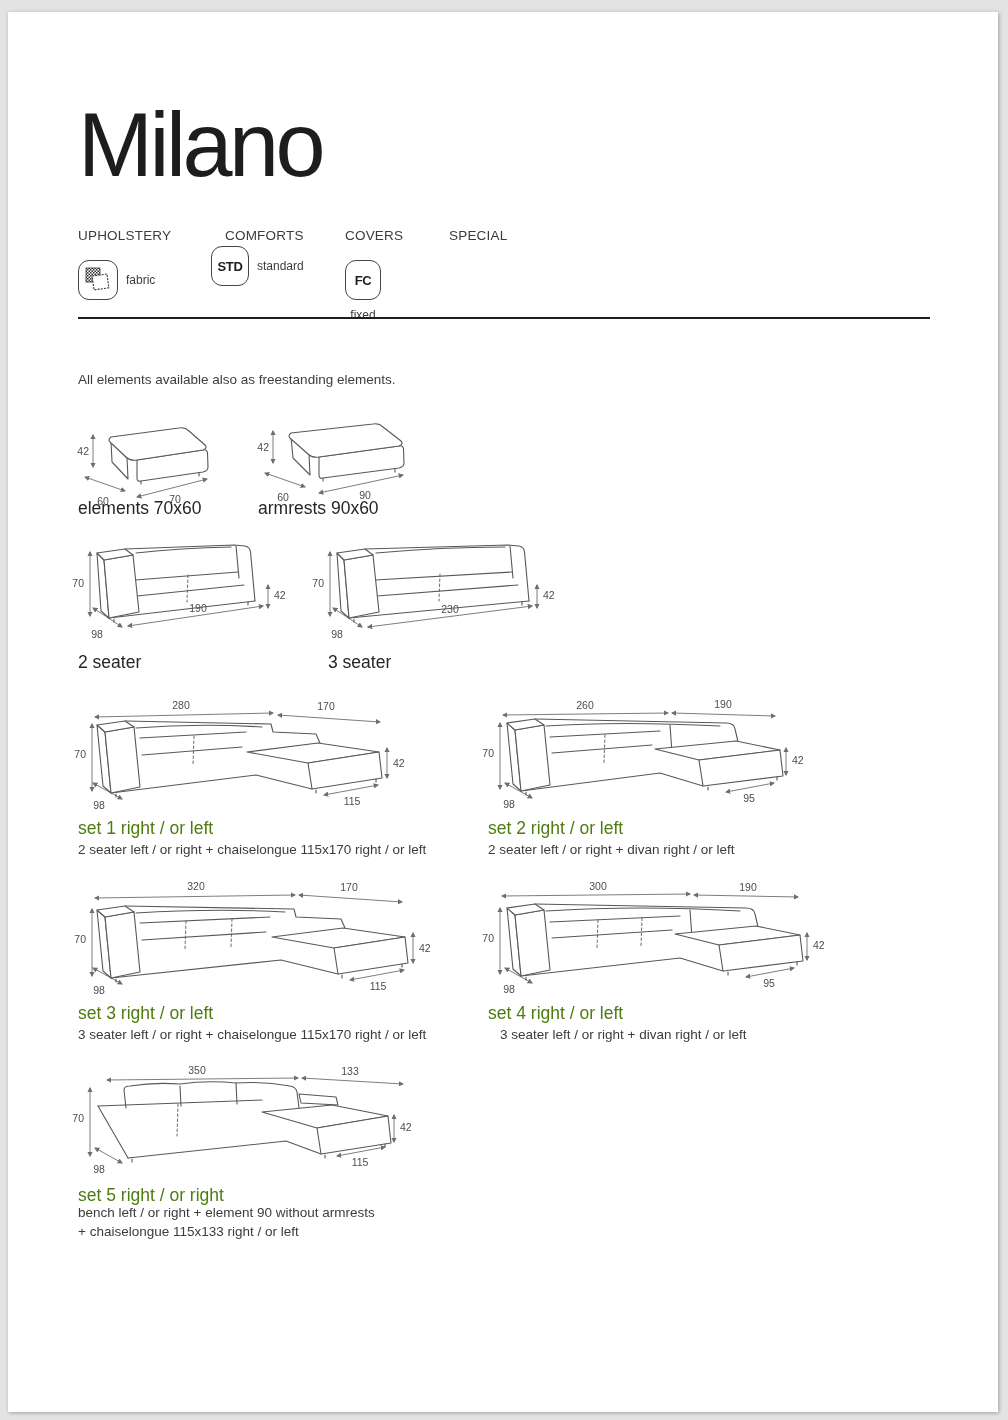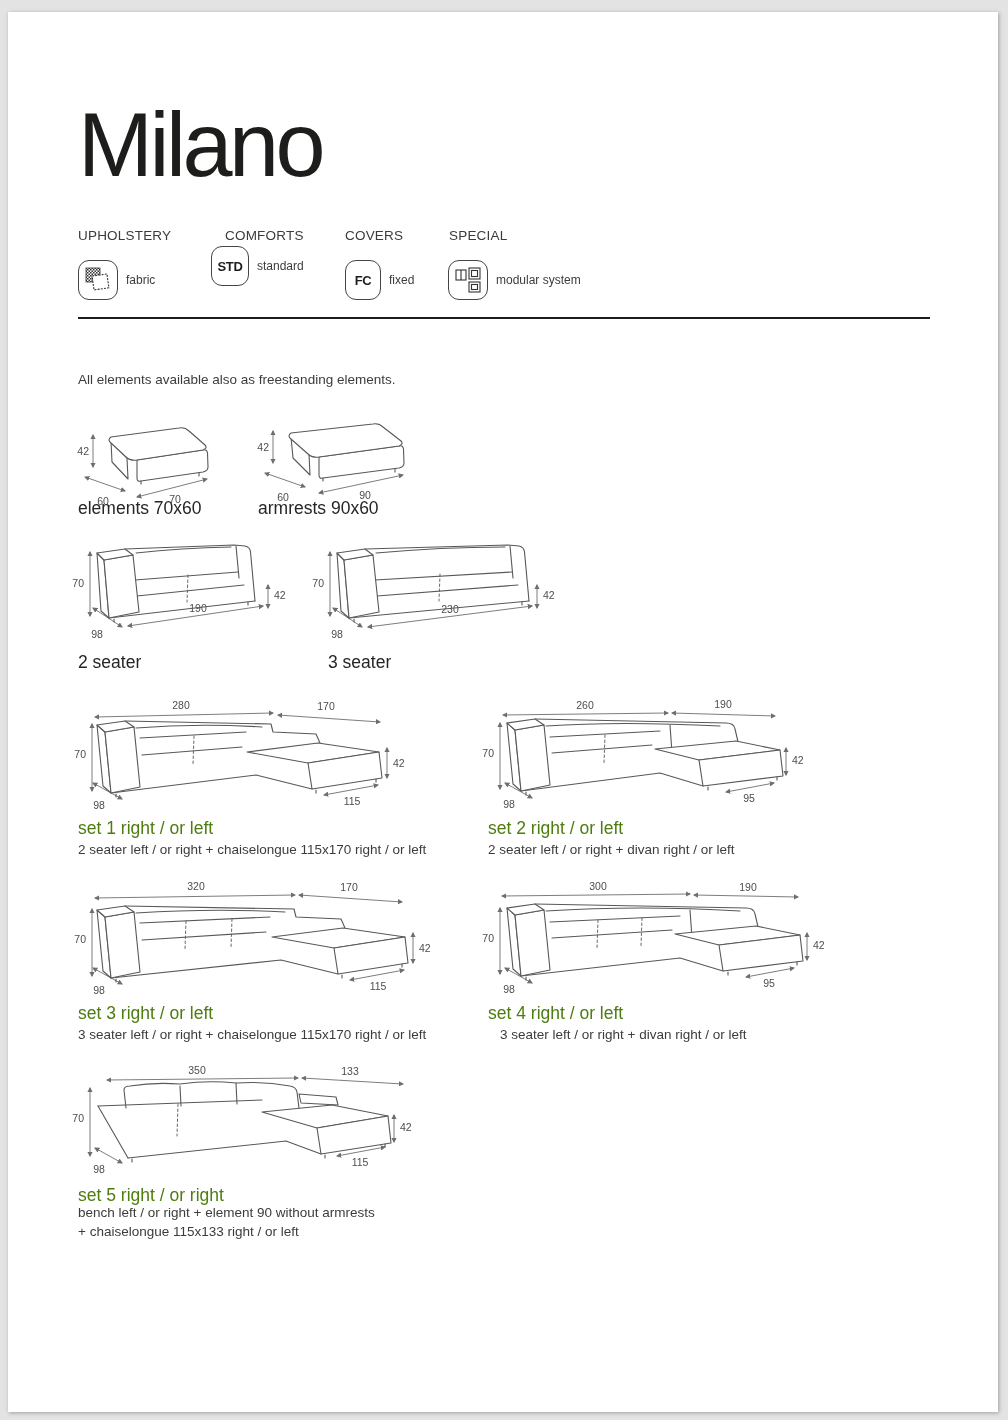--- a/index.html
+++ b/index.html
@@ -66,40 +66,27 @@
     <span class="flabel">fabric</span>
   </div>
 
   <div class="abs fitem" style="left:203px; top:234px;">
     <div class="ibox">
       <span class="badge">STD</span>
     </div>
     <span class="flabel">standard</span>
   </div>
 
-  <div class="abs fitem" style="left:337px; top:248px;">
+  <div class="abs fitem" style="left:337px; top:248px;flex-direction:column;">
     <div class="ibox" style="width:36px;">
       <span class="badge">FC</span>
     </div>
     <span class="flabel">fixed</span>
   </div>
 
-  <div class="abs fitem" style="left:440px; top:248px;">
-    <div class="ibox" style="width:40px;">
-      <svg width="28" height="28" viewBox="0 0 28 28" fill="none" stroke="#333" stroke-width="1.1">
-        <rect x="2" y="4" width="10" height="10"></rect>
-          <line x1="7" y1="4" x2="7" y2="14"></line>
-        <rect x="15" y="2" width="11" height="11"></rect>
-          <rect x="17.5" y="4.5" width="6" height="6"></rect>
-        <rect x="15" y="16" width="11" height="10"></rect>
-          <rect x="17.5" y="18.5" width="6" height="5"></rect>
-      </svg>
-    </div>
-    <span class="flabel">modular system</span>
-  </div>
 
 
   <div class="abs rule" style="left:70px; top:305px; width:852px;"></div>
 
   <div class="abs note" style="left:70px; top:360px;">All elements available also as freestanding elements.</div>
 
   <svg class="abs" style="left:67px; top:403px;" width="170" height="100" viewBox="0 0 170 100">
     <line class="d" x1="18" y1="20" x2="18" y2="52" marker-start="url(#arr)" marker-end="url(#arr)"></line>
     <text class="dim" x="14" y="40" text-anchor="end">42</text>
     <line class="d" x1="10" y1="62" x2="50" y2="76" marker-start="url(#arr)" marker-end="url(#arr)"></line>

